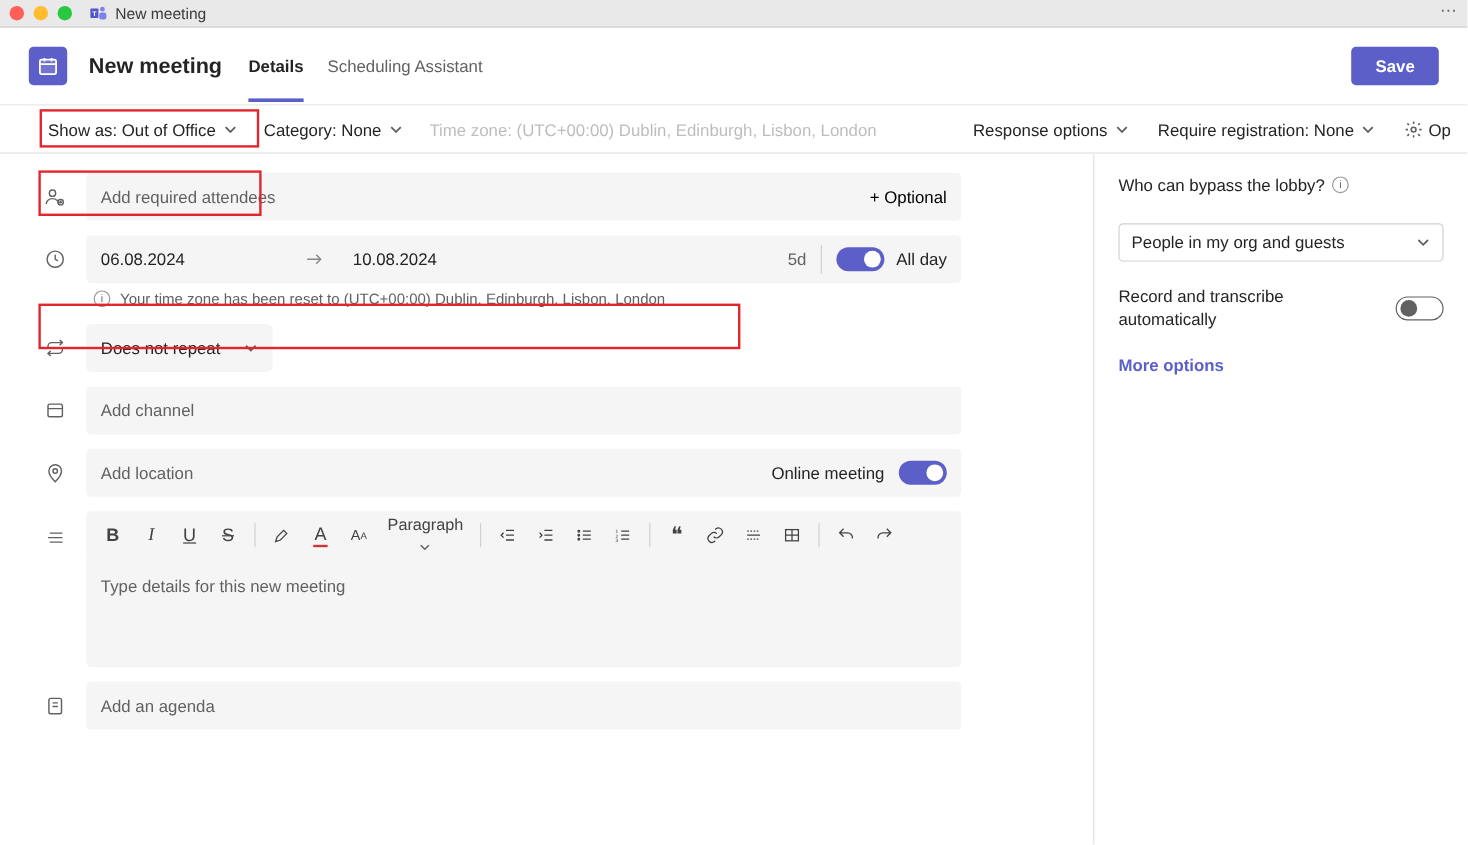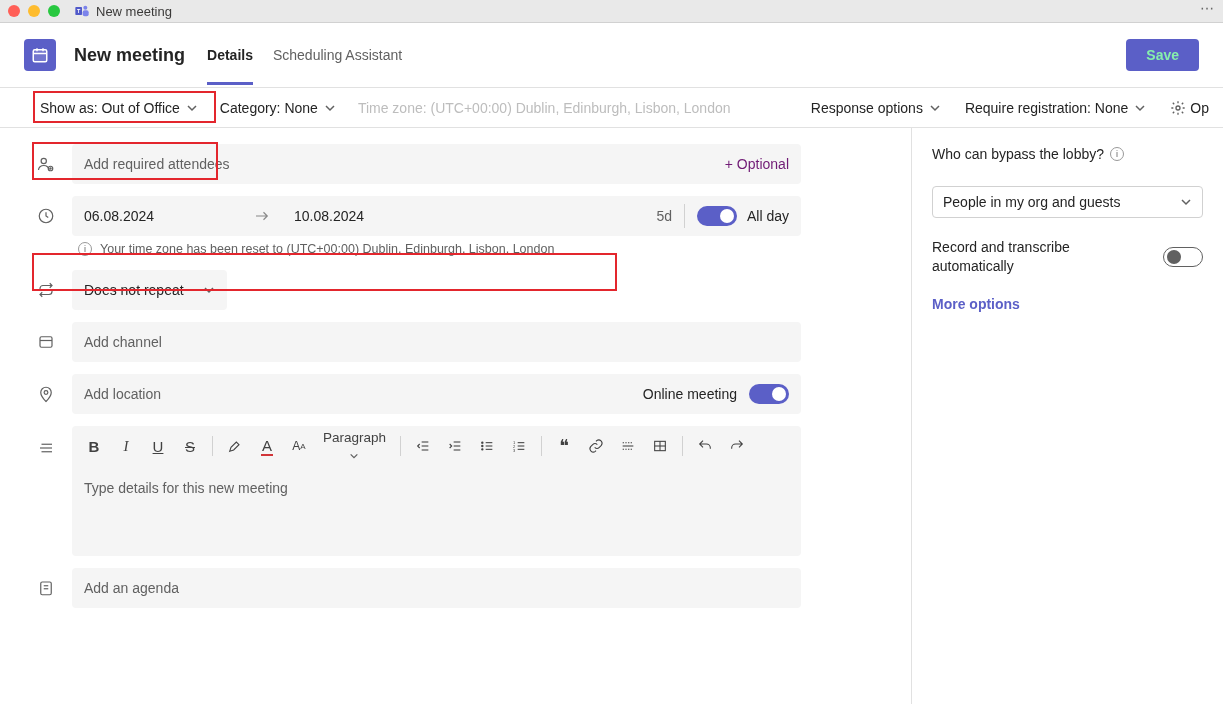--- a/index.html
+++ b/index.html
@@ -14,21 +14,21 @@
   .teams-glyph{ width:16px; height:16px; display:flex; align-items:center; justify-content:center;}
   .ellipsis { position:absolute; right:8px; top:0px; font-size:14px; color:#666; letter-spacing:1px;}
   
   
   .header { height:65px; display:flex; align-items:center; padding:0 24px; border-bottom:1px solid #e1e1e1; gap:18px; background:#fff;}
   .app-icon { width:32px; height:32px; background:#5b5fc7; border-radius:4px; display:flex; align-items:center; justify-content:center; color:#fff;}
   .page-title { font-size:18px; font-weight:700;}
   .tabs { display:flex; gap:20px; margin-left:4px;}
   .tab { font-size:14px; color:#616161; padding:22px 0 19px 0; border-bottom:3px solid transparent; cursor:pointer;}
   .tab.active { color:#242424; border-bottom-color:#5b5fc7; font-weight:600;}
-  .save-btn { margin-left:auto; background:#5b5fc7; color:#86efac; border:none; border-radius:4px; padding:8px 20px; font-size:14px; font-weight:600; cursor:pointer;}
+  .save-btn { margin-left:auto; background:#5b5fc7; color:#ffffff; border:none; border-radius:4px; padding:8px 20px; font-size:14px; font-weight:600; cursor:pointer;}
   
   
   .options-bar { height:40px; display:flex; align-items:center; gap:22px; padding:0 14px 0 40px; border-bottom:1px solid #e1e1e1; font-size:14px; color:#242424; background:#fff; position:relative; overflow:hidden;}
   .opt { display:flex; align-items:center; gap:6px; cursor:pointer; white-space:nowrap;}
   .opt.disabled { color:#bdbdbd; cursor:default;}
   .chev { width:12px; height:12px; display:inline-flex;}
   .options-right { margin-left:auto; display:flex; align-items:center; gap:24px;}
   .gear { width:16px; height:16px;}
   .opt.cut { color:#242424;text-align:right; }
   
@@ -37,21 +37,21 @@
   
   .body { display:flex; height:calc(100% - 128px); }
   .form-col { flex:1; padding:16px 110px 16px 36px; overflow-y:auto; position:relative;}
   .side-col { width:312px; border-left:1px solid #e1e1e1; padding:18px 20px;}
   
   .row { display:flex; align-items:flex-start; gap:16px; margin-bottom:12px; position:relative;}
   .row-icon { width:20px; height:20px; flex:0 0 20px; margin-top:10px; color:#616161; display:flex; align-items:center; justify-content:center;}
   .field { flex:1; background:#f5f5f5; border-radius:4px; min-height:40px; display:flex; align-items:center; padding:0 12px; color:#242424; font-size:14px;}
   .field.input { color:#242424;}
   .field .placeholder{ color:#616161;}
-  .optional-link{ color:#701a75; margin-left:auto; font-size:14px; cursor:pointer;}
+  .optional-link{ color:#000000; margin-left:auto; font-size:14px; cursor:pointer;}
   
   .date-row .field{ padding:0; gap:0;}
   .date-cell{ padding:0 12px; min-width:170px;}
   .arrow-cell{ width:40px; display:flex; justify-content:center; color:#888;}
   .dur-cell{ padding:0 12px; color:#616161;}
   .divider-v{ width:1px; height:24px; background:#d1d1d1;}
   .allday-cell{ display:flex; align-items:center; gap:10px; padding:0 12px;}
   
   .toggle{ width:40px; height:20px; border-radius:10px; background:#5b5fc7; position:relative; cursor:pointer; flex:0 0 40px;}
   .toggle::after{ content:""; position:absolute; width:14px; height:14px; background:#fff; border-radius:50%; top:3px; right:3px;}

